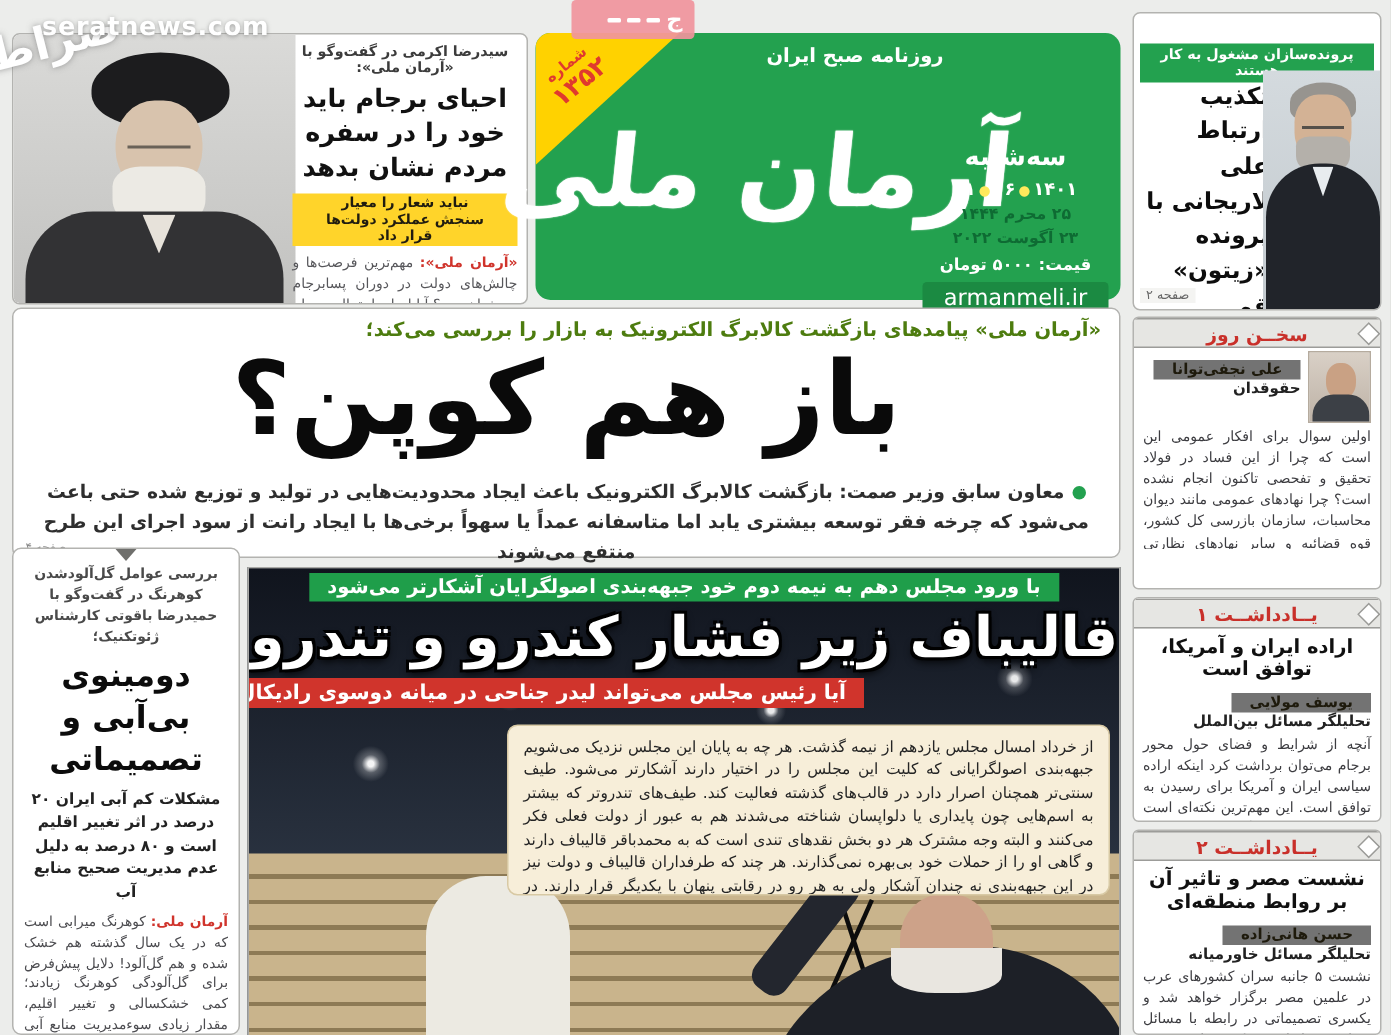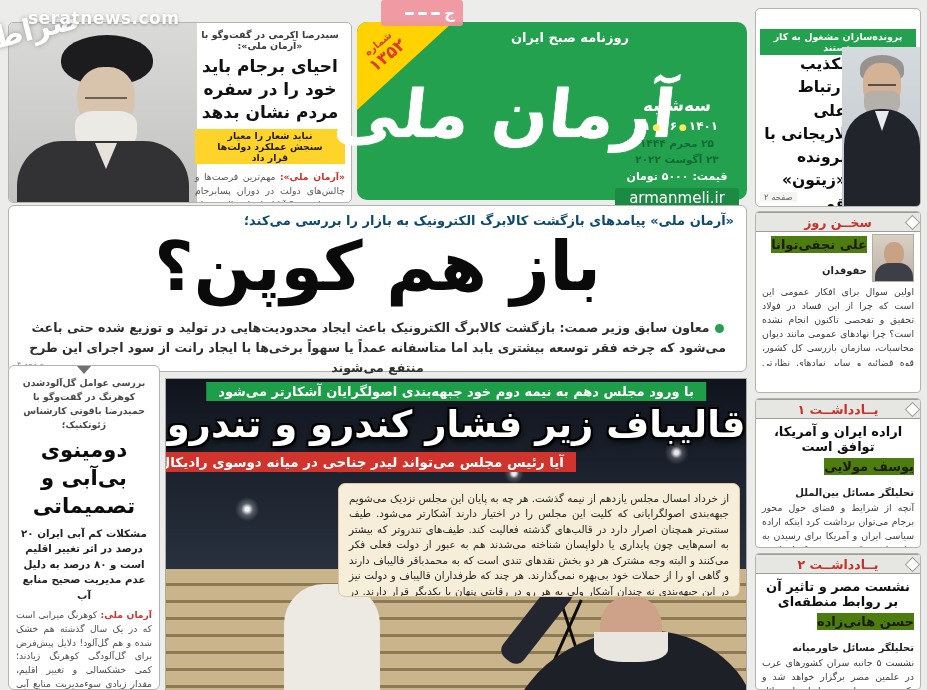--- a/index.html
+++ b/index.html
@@ -55,21 +55,21 @@
   .lar-hair { position:absolute; left:18px; top:8px; width:44px; height:26px; background:#97948f; border-radius:50% 50% 30% 30%; }
   .lar-face { position:absolute; left:21px; top:16px; width:38px; height:44px; background:#d3b295; border-radius:42%; }
   .lar-glass { position:absolute; left:26px; top:31px; width:28px; height:8px; border-bottom:2px solid #55504a; }
   .lar-beard { position:absolute; left:22px; top:44px; width:36px; height:26px; background:#b4b0aa; border-radius:25% 25% 50% 50%; }
   .lar-suit { position:absolute; left:2px; top:62px; width:76px; height:100px; background:#21242a; border-radius:36px 36px 0 0; }
   .lar-shirt { position:absolute; left:33px; top:64px; width:14px; height:20px; background:#e8ecef; clip-path:polygon(50% 100%,0 0,100% 0); }
   .tr-page { position:absolute; left:4px; bottom:4px; font-size:8.5px; color:#666; background:#f4f4f2; padding:0 4px; }
 
   
   #lead-box { left:8px; top:205px; width:739px; height:167px; border-radius:6px; }
-  .lead-kicker { position:absolute; right:12px; top:7px; font-size:13px; font-weight:bold; color:#0c4a6e; }
+  .lead-kicker { position:absolute; right:12px; top:7px; font-size:13px; font-weight:bold; color:#4d7c0f; }
   .lead-head { position:absolute; left:0; right:0; top:24px; text-align:center; font-size:68px; font-weight:900; color:#0a0a0a; line-height:1.1; }
   .lead-sum { position:absolute; left:12px; right:12px; top:112px; font-size:12.5px; font-weight:bold; color:#2e2e2e; text-align:center; line-height:1.6; }
   .bullet { display:inline-block; width:9px; height:9px; border-radius:50%; background:#23a14f; margin-left:5px; vertical-align:middle; }
   .lead-page { position:absolute; left:8px; bottom:2px; font-size:8px; color:#888; }
 
   
   #photo-box { position:absolute; left:165px; top:378px; width:582px; height:403px; border:1px solid #a9a9a6; overflow:hidden; background:#171c26; }
   .ph-dark { position:absolute; inset:0; height:210px;
     background:
       radial-gradient(circle at 14% 62%, rgba(255,255,255,.95) 0 2px, rgba(255,255,255,.25) 6px, transparent 12px),
@@ -110,22 +110,22 @@
   #sec2 { top:398px; height:150px; }
   #sec3 { top:553px; height:137px; }
   .sec-bar { position:relative; height:20px; background:#e6e6e3; border-bottom:1px solid #9c9c99; border-top:1px solid #9c9c99; display:flex; align-items:center; justify-content:center; color:#c9302a; font-size:12.5px; font-weight:900; }
   .diamond { position:absolute; right:2px; top:4px; width:11px; height:11px; background:#fff; border:1px solid #9c9c99; transform:rotate(45deg); }
   .sec-head { font-size:13px; font-weight:900; color:#101010; text-align:center; margin:5px 4px 2px; }
   .sec-author-row { display:flex; flex-direction:row; align-items:flex-start; gap:5px; padding:2px 6px 0; }
   .sec-photo { width:42px; height:48px; flex:0 0 auto; background:linear-gradient(#d9d0c6,#bdb2a6); position:relative; overflow:hidden; border:1px solid #b5ab9e; }
   .au-face { position:absolute; left:11px; top:7px; width:20px; height:24px; background:#c9a184; border-radius:45%; }
   .au-suit { position:absolute; left:2px; top:28px; width:38px; height:20px; background:#3c4046; border-radius:14px 14px 0 0; }
   .sec-author { text-align:right; }
-  .au-name { display:inline-block; background:#4d7c0f; font-size:13px; font-weight:bold; color:#1e1a0c; padding:1px 0; }
-  .au-role { font-size:10px; font-weight:bold; color:#222; margin-top:12px; }
+  .au-name { display:inline-block; background:#737373; font-size:10px; font-weight:bold; color:#1e1a0c; padding:1px 12px; }
+  .au-role { font-size:10px; font-weight:bold; color:#222; margin-top:1px; }
   .sec-body { font-size:9.4px; color:#3c3c40; line-height:1.5; text-align:justify; padding:3px 6px 0; overflow:hidden; }
 </style>
 </head>
 <body>
 
 <div id="canvas">
 
   <div class="wm-logo">صراط</div>
   <div class="wm-serat">seratnews.com</div>
   <div class="wm-pink">

